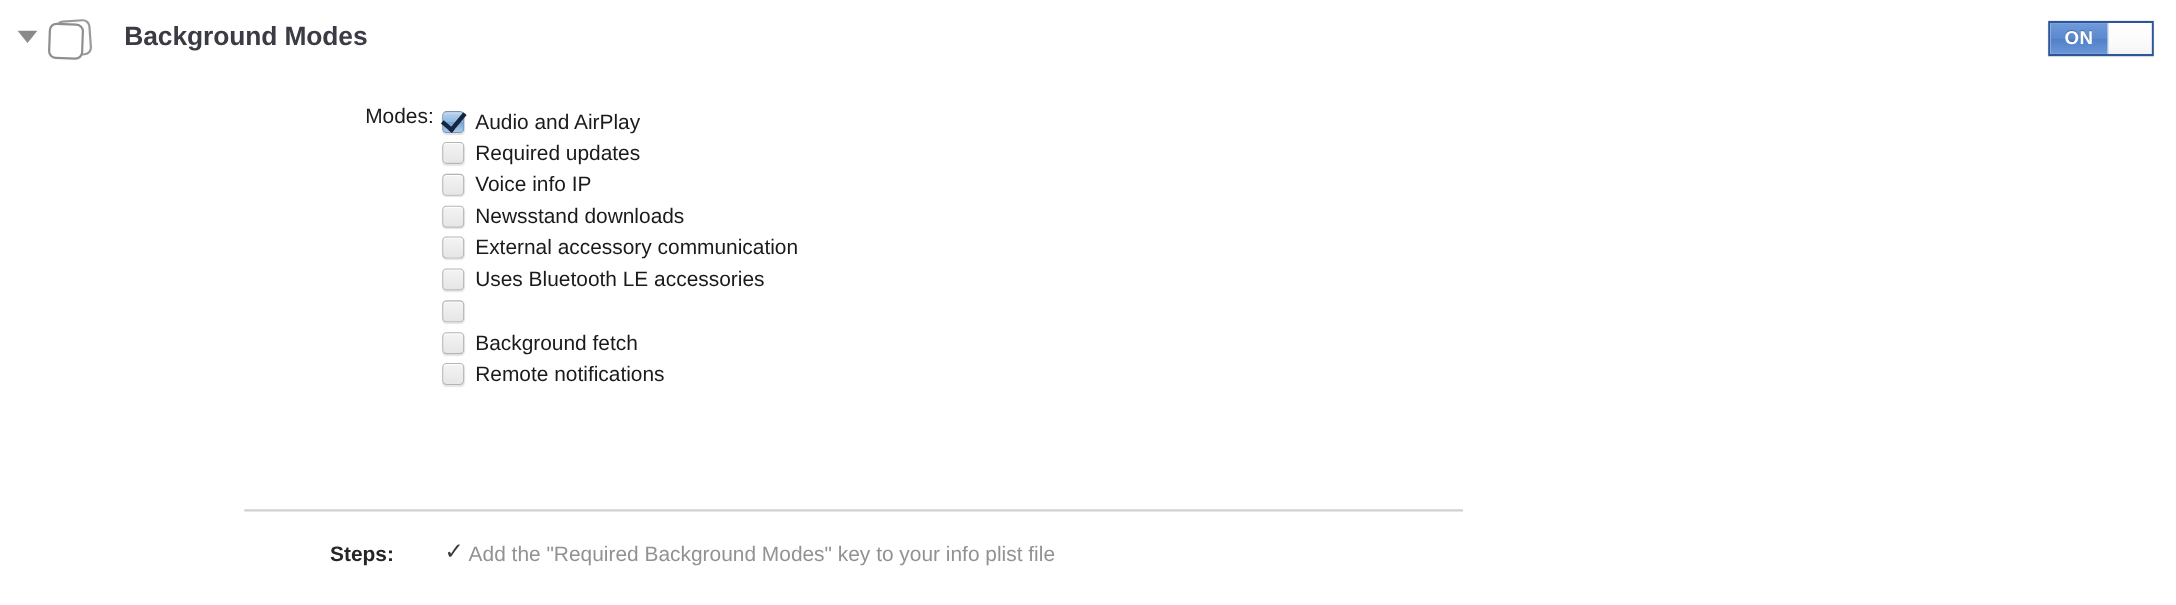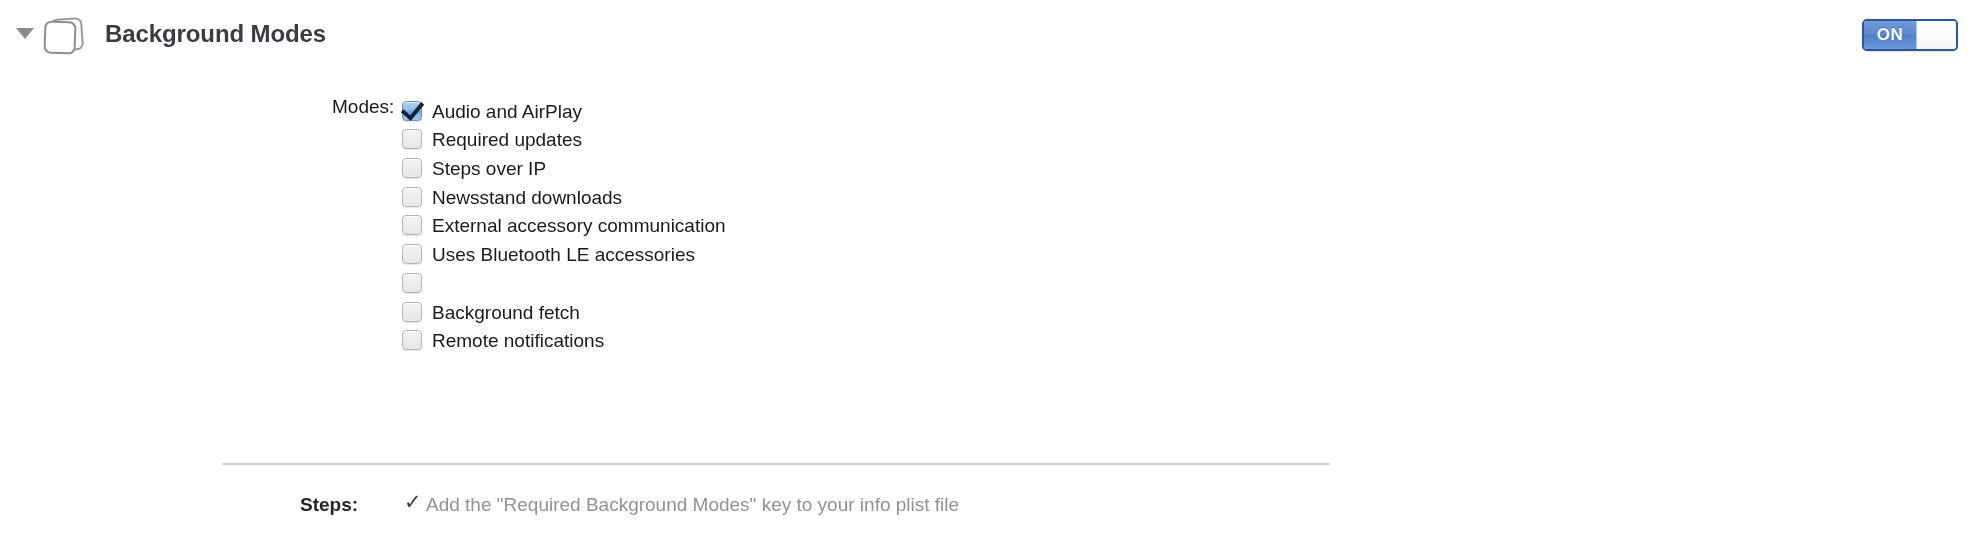--- a/index.html
+++ b/index.html
@@ -61,38 +61,38 @@
     width: 28px;
     height: 29px;
     border: 2px solid #8e8e8e;
     border-radius: 7px;
     background: #ffffff;
     transform: rotate(2deg);
   }
 
   .capability-title {
     position: absolute;
-    left: 105px;
+    left: 113px;
     top: 20px;
     font-size: 24px;
     font-weight: bold;
     color: #3b3b45;
     letter-spacing: -0.1px;
     white-space: nowrap;
   }
 
   
   .onoff-switch {
     position: absolute;
     left: 1862px;
     top: 19px;
     width: 96px;
     height: 32px;
     border: 2px solid #2c5699;
-    border-radius: 5px;
+    border-radius: 0;
     background: #ffffff;
     box-sizing: border-box;
     overflow: hidden;
     box-shadow: 0 1px 1px rgba(0,0,0,0.12);
   }
   .onoff-switch .track-on {
     position: absolute;
     left: 0;
     top: 0;
     width: 52px;
@@ -255,21 +255,21 @@
     <span class="mode-text">Audio and AirPlay</span>
   </div>
 
   <div class="mode-row">
     <span class="cb off"></span>
     <span class="mode-text">Required updates</span>
   </div>
 
   <div class="mode-row">
     <span class="cb off"></span>
-    <span class="mode-text">Steps over IP</span>
+    <span class="mode-text">Voice info IP</span>
   </div>
 
   <div class="mode-row">
     <span class="cb off"></span>
     <span class="mode-text">Newsstand downloads</span>
   </div>
 
   <div class="mode-row">
     <span class="cb off"></span>
     <span class="mode-text">External accessory communication</span>

